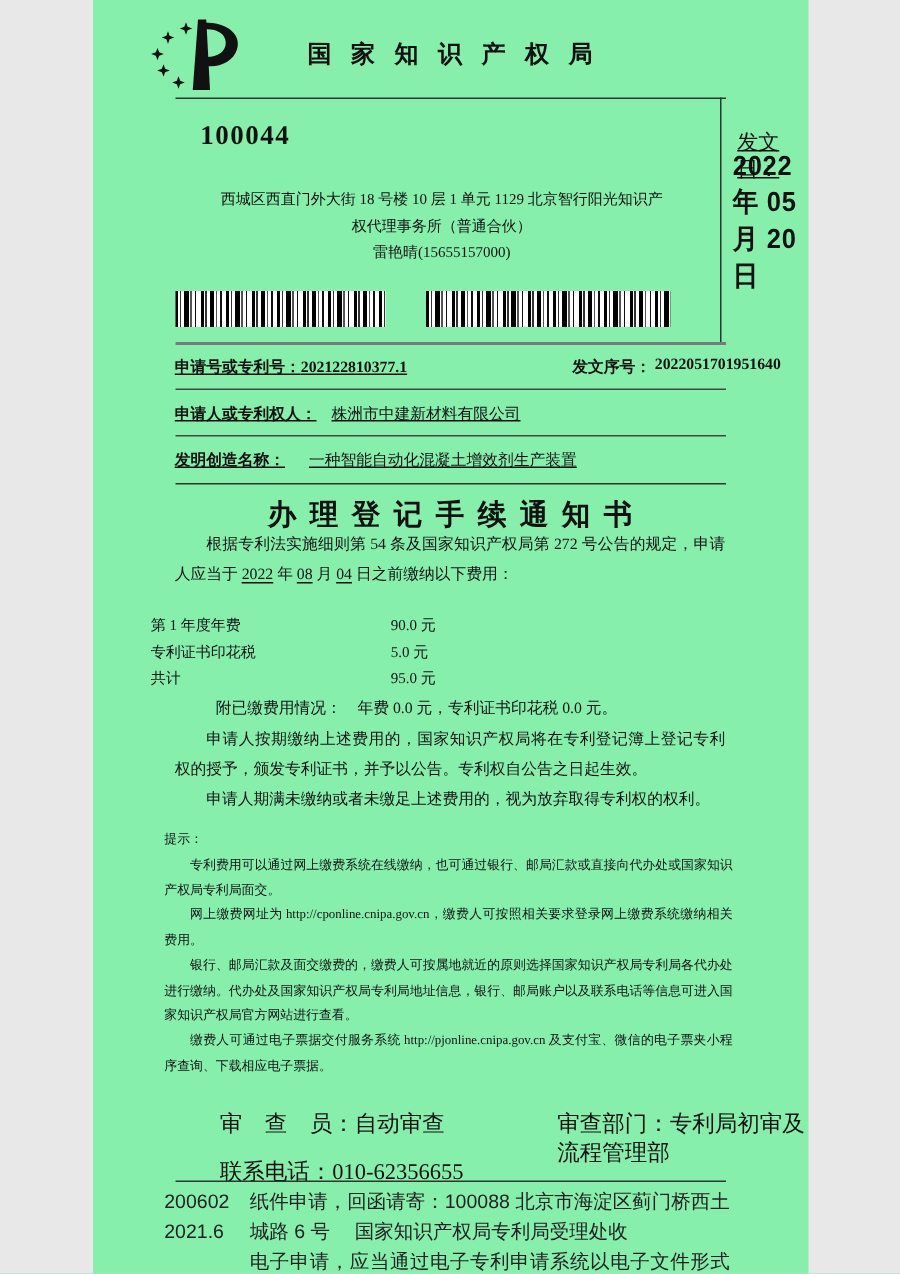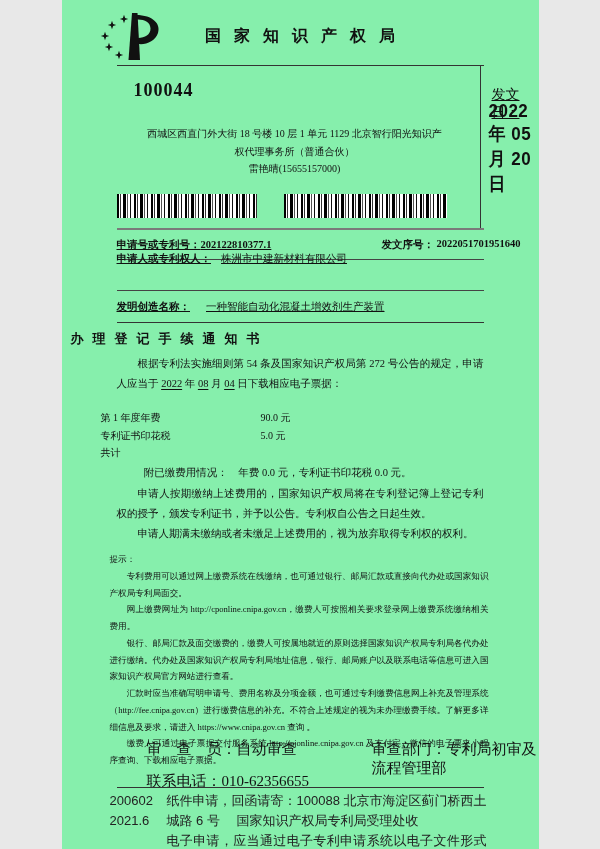--- a/index.html
+++ b/index.html
@@ -39,21 +39,21 @@
   .bc2 { left:222px; width:163px; }
 
   
   .meta-row { position:absolute; left:55px; right:55px; font-size:10.5px;text-decoration:underline; }
   .lbl { font-weight:bold; }
   .val-b { font-weight:bold; }
   .gap { display:inline-block; width:10px; }
 
   
   .notice-title {
-    left:0; right:0; top:330px; font-size:13px; font-weight:bold;
+    left:0; right:0; top:330px; text-align:center; font-size:19px; font-weight:bold;
     letter-spacing:9px; text-indent:9px;
     font-family:"Liberation Sans","DejaVu Sans",sans-serif;
   }
   .para { position:absolute; left:55px; right:55px; font-size:10.5px; line-height:1.9; text-align:justify; }
   .indent { text-indent:2em; }
   .u { text-decoration:underline; text-underline-offset:2px; }
 
   .fee-table { position:absolute; left:39px; right:55px; top:409px; font-size:10px; }
   .fee-row { display:flex; line-height:1.75; }
   .fee-name { width:160px; }
@@ -108,71 +108,71 @@
   <div class="barcode bc2"></div>
 
   <div class="hr-thick" style="top:228px;"></div>
 
   <div class="meta-row" style="top:238px;">
     <span class="lbl">申请号或专利号：</span><span class="val-b">202122810377.1</span>
     <span class="lbl" style="position:absolute;left:265px;">发文序号：</span><span class="val-b" style="position:absolute;left:320px;">2022051701951640</span>
   </div>
   <div class="hr-thin" style="top:259px;"></div>
 
-  <div class="meta-row" style="top:252px;">
+  <div class="meta-row" style="top:269px;">
     <span class="lbl">申请人或专利权人：</span><span class="gap"></span><span>株洲市中建新材料有限公司</span>
   </div>
   <div class="hr-thin" style="top:290px;"></div>
 
   <div class="meta-row" style="top:300px;">
     <span class="lbl">发明创造名称：</span><span class="gap" style="width:16px;"></span><span>一种智能自动化混凝土增效剂生产装置</span>
   </div>
   <div class="hr" style="top:322px;"></div>
 
   <div class="abs notice-title">办理登记手续通知书</div>
 
   <p class="para indent" style="top:354px;">
     <span>根据专利法实施细则第 54 条及国家知识产权局第 272 号公告的规定，申请人应当于</span>
     <span class="u">2022</span>
     <span>年</span>
     <span class="u">08</span>
     <span>月</span>
     <span class="u">04</span>
-    <span>日</span><span>下载相应电子票据：</span>
+    <span>日</span><span>之前缴纳以下费用：</span>
   </p>
 
   <div class="fee-table">
     <div class="fee-row">
       <span class="fee-name">第 1 年度年费</span>
       <span class="fee-amount">90.0 元</span>
     </div>
     <div class="fee-row">
       <span class="fee-name">专利证书印花税</span>
       <span class="fee-amount">5.0 元</span>
       <span class="fee-note"></span>
     </div>
     <div class="fee-row">
       <span class="fee-name">共计</span>
+      <span class="fee-amount">95.0 元</span>
       <span class="fee-note"></span>
     </div>
   </div>
 
   <p class="para" style="top:463px; text-indent:2.6em;">附已缴费用情况：　年费 0.0 元，专利证书印花税 0.0 元。</p>
 
   <div class="para" style="top:484px;">
     <p class="indent">申请人按期缴纳上述费用的，国家知识产权局将在专利登记簿上登记专利权的授予，颁发专利证书，并予以公告。专利权自公告之日起生效。</p>
     <p class="indent">申请人期满未缴纳或者未缴足上述费用的，视为放弃取得专利权的权利。</p>
   </div>
 
   <div class="tips">
     <p>提示：</p>
     <p class="t-ind">专利费用可以通过网上缴费系统在线缴纳，也可通过银行、邮局汇款或直接向代办处或国家知识产权局专利局面交。</p>
     <p class="t-ind">网上缴费网址为 http://cponline.cnipa.gov.cn，缴费人可按照相关要求登录网上缴费系统缴纳相关费用。</p>
     <p class="t-ind">银行、邮局汇款及面交缴费的，缴费人可按属地就近的原则选择国家知识产权局专利局各代办处进行缴纳。代办处及国家知识产权局专利局地址信息，银行、邮局账户以及联系电话等信息可进入国家知识产权局官方网站进行查看。</p>
-    <p class="t-ind">汇款时应当准确写明申请号、费用名称及分项金额，也可通过专利缴费信息网上补充及管理系统（http://fee.cnipa.gov.cn）进行缴费信息的补充。不符合上述规定的视为未办理缴费手续。了解更多详细信息及要求，请进入 https://www.cnipa.gov.cn 查询 。</p>
     <p class="t-ind">缴费人可通过电子票据交付服务系统 http://pjonline.cnipa.gov.cn 及支付宝、微信的电子票夹小程序查询、下载相应电子票据。</p>
   </div>
 
   <div class="review-row" style="left:85px; top:740px;">
     <span>审　查　员：</span><span>自动审查</span>
   </div>
   <div class="review-row" style="left:310px; top:740px;">
     <span>审查部门：</span><span>专利局初审及流程管理部</span>
   </div>
   <div class="review-row" style="left:85px; top:772px;">

